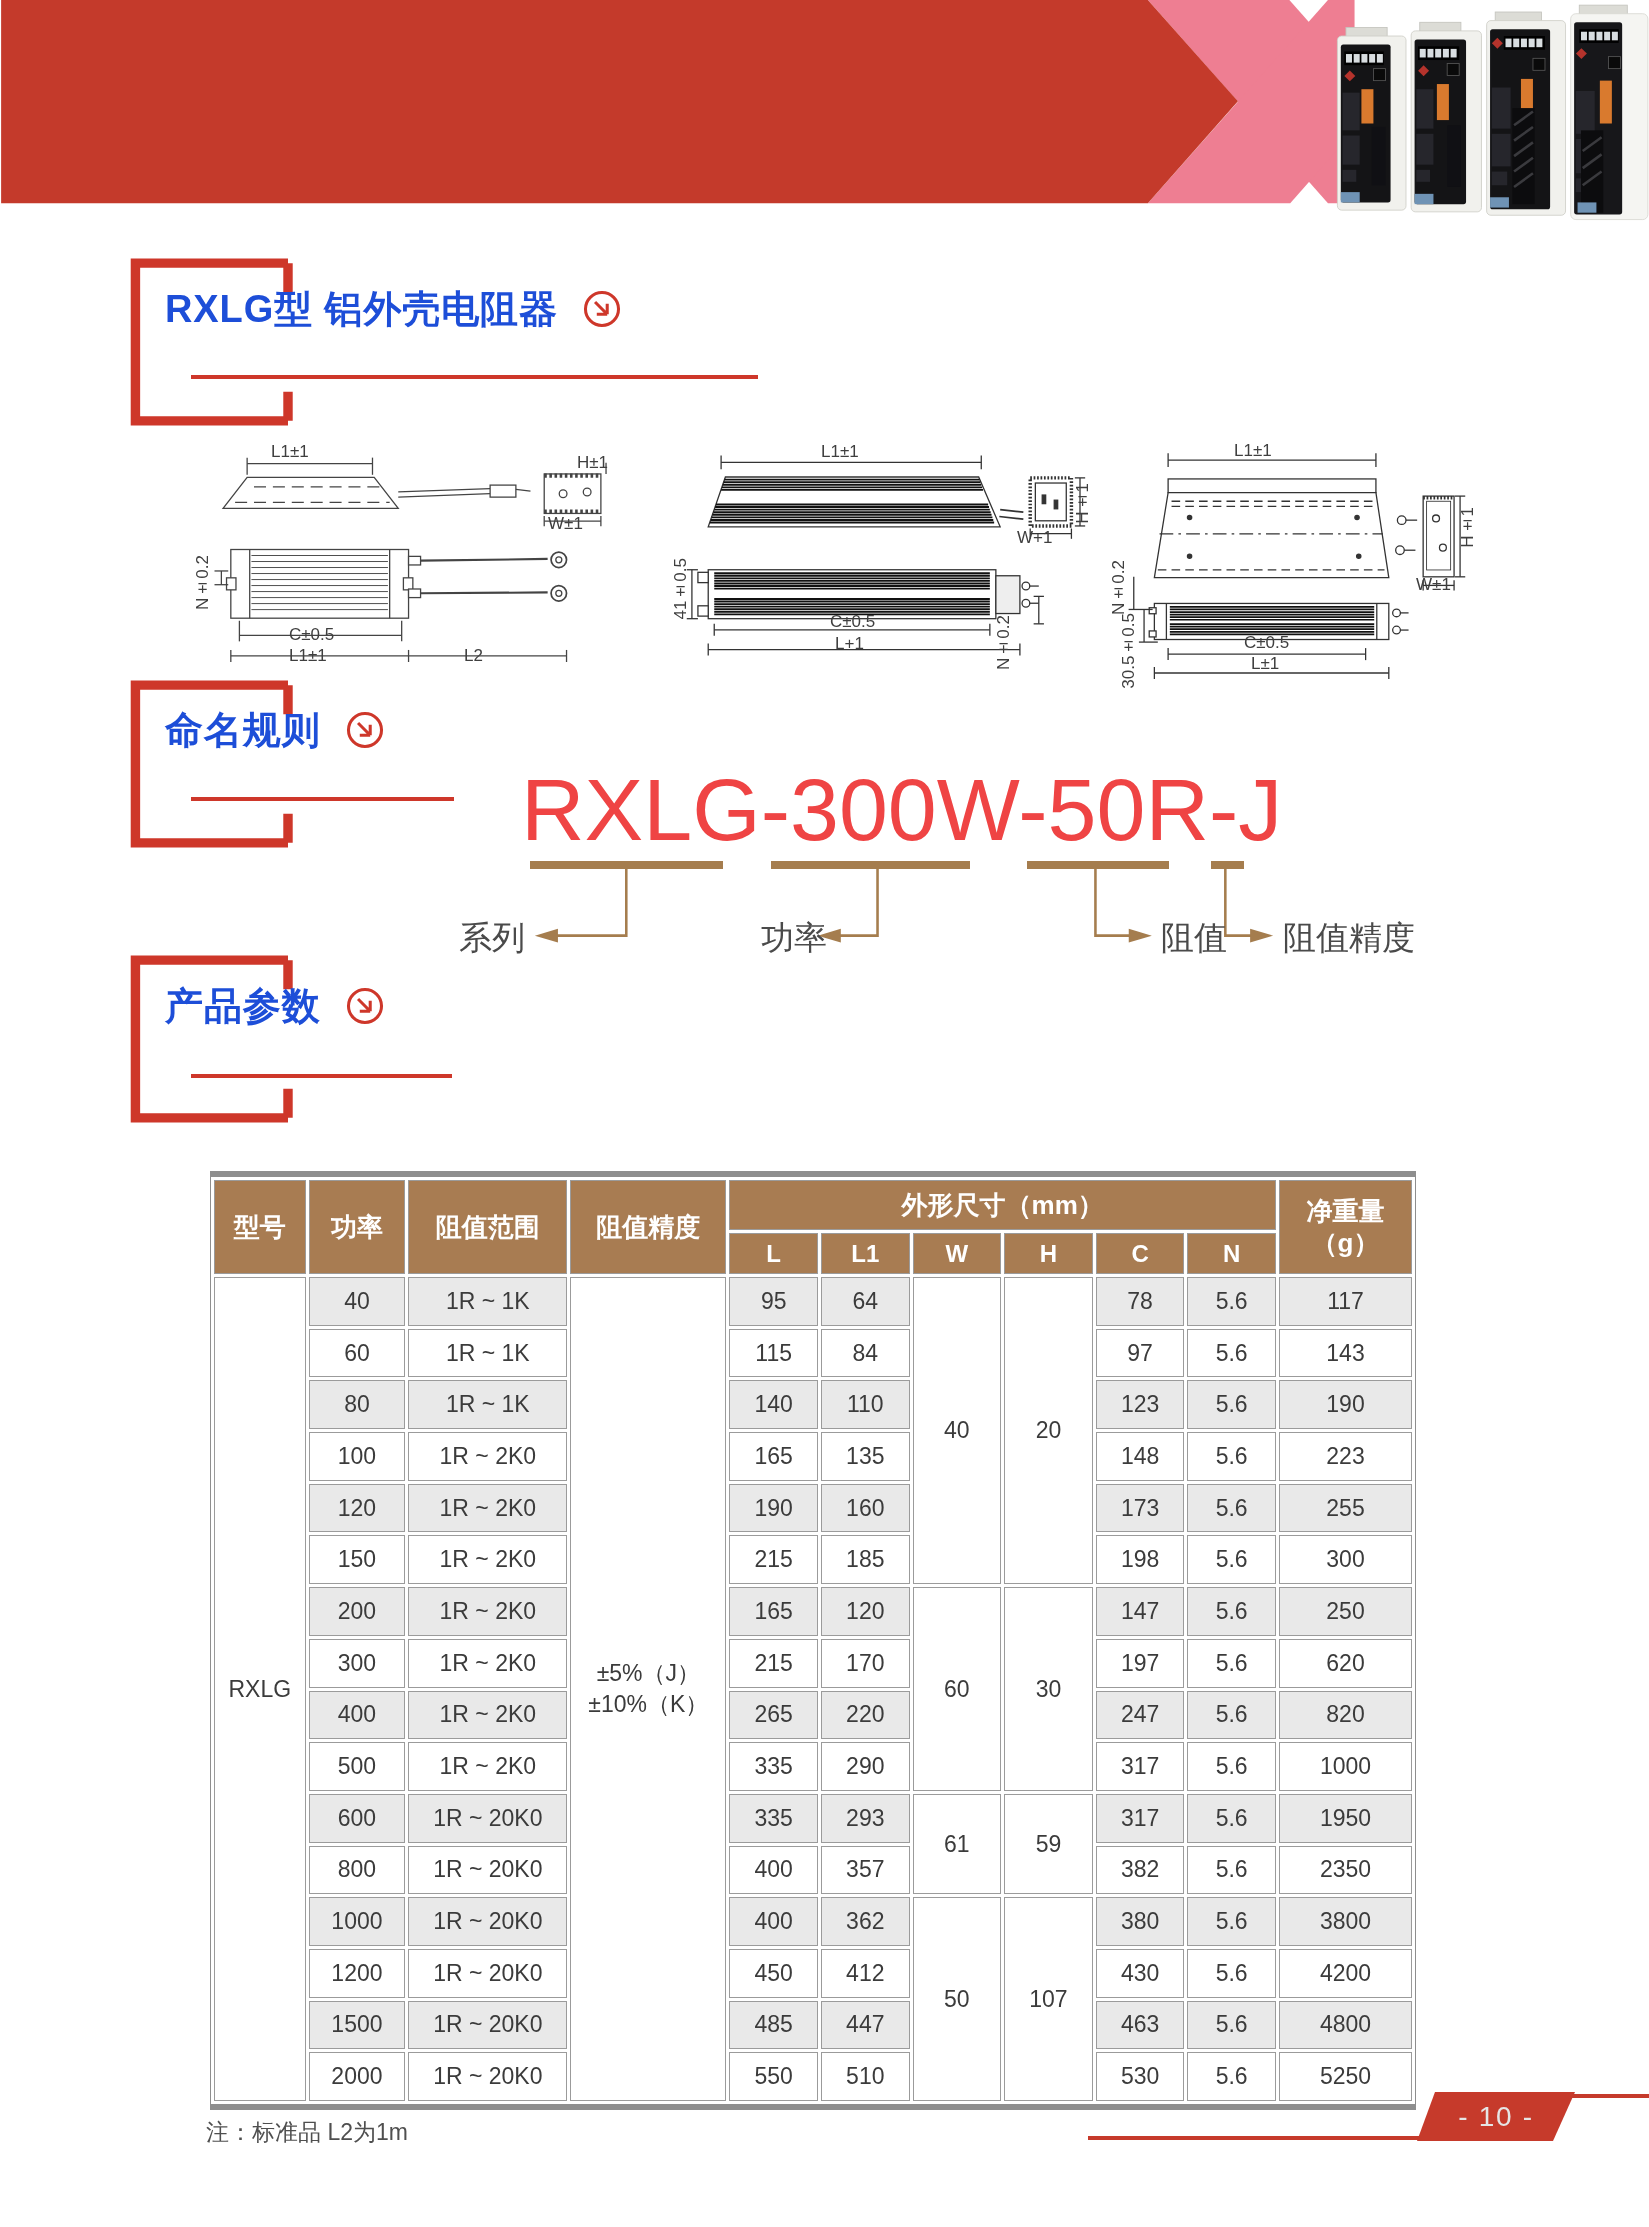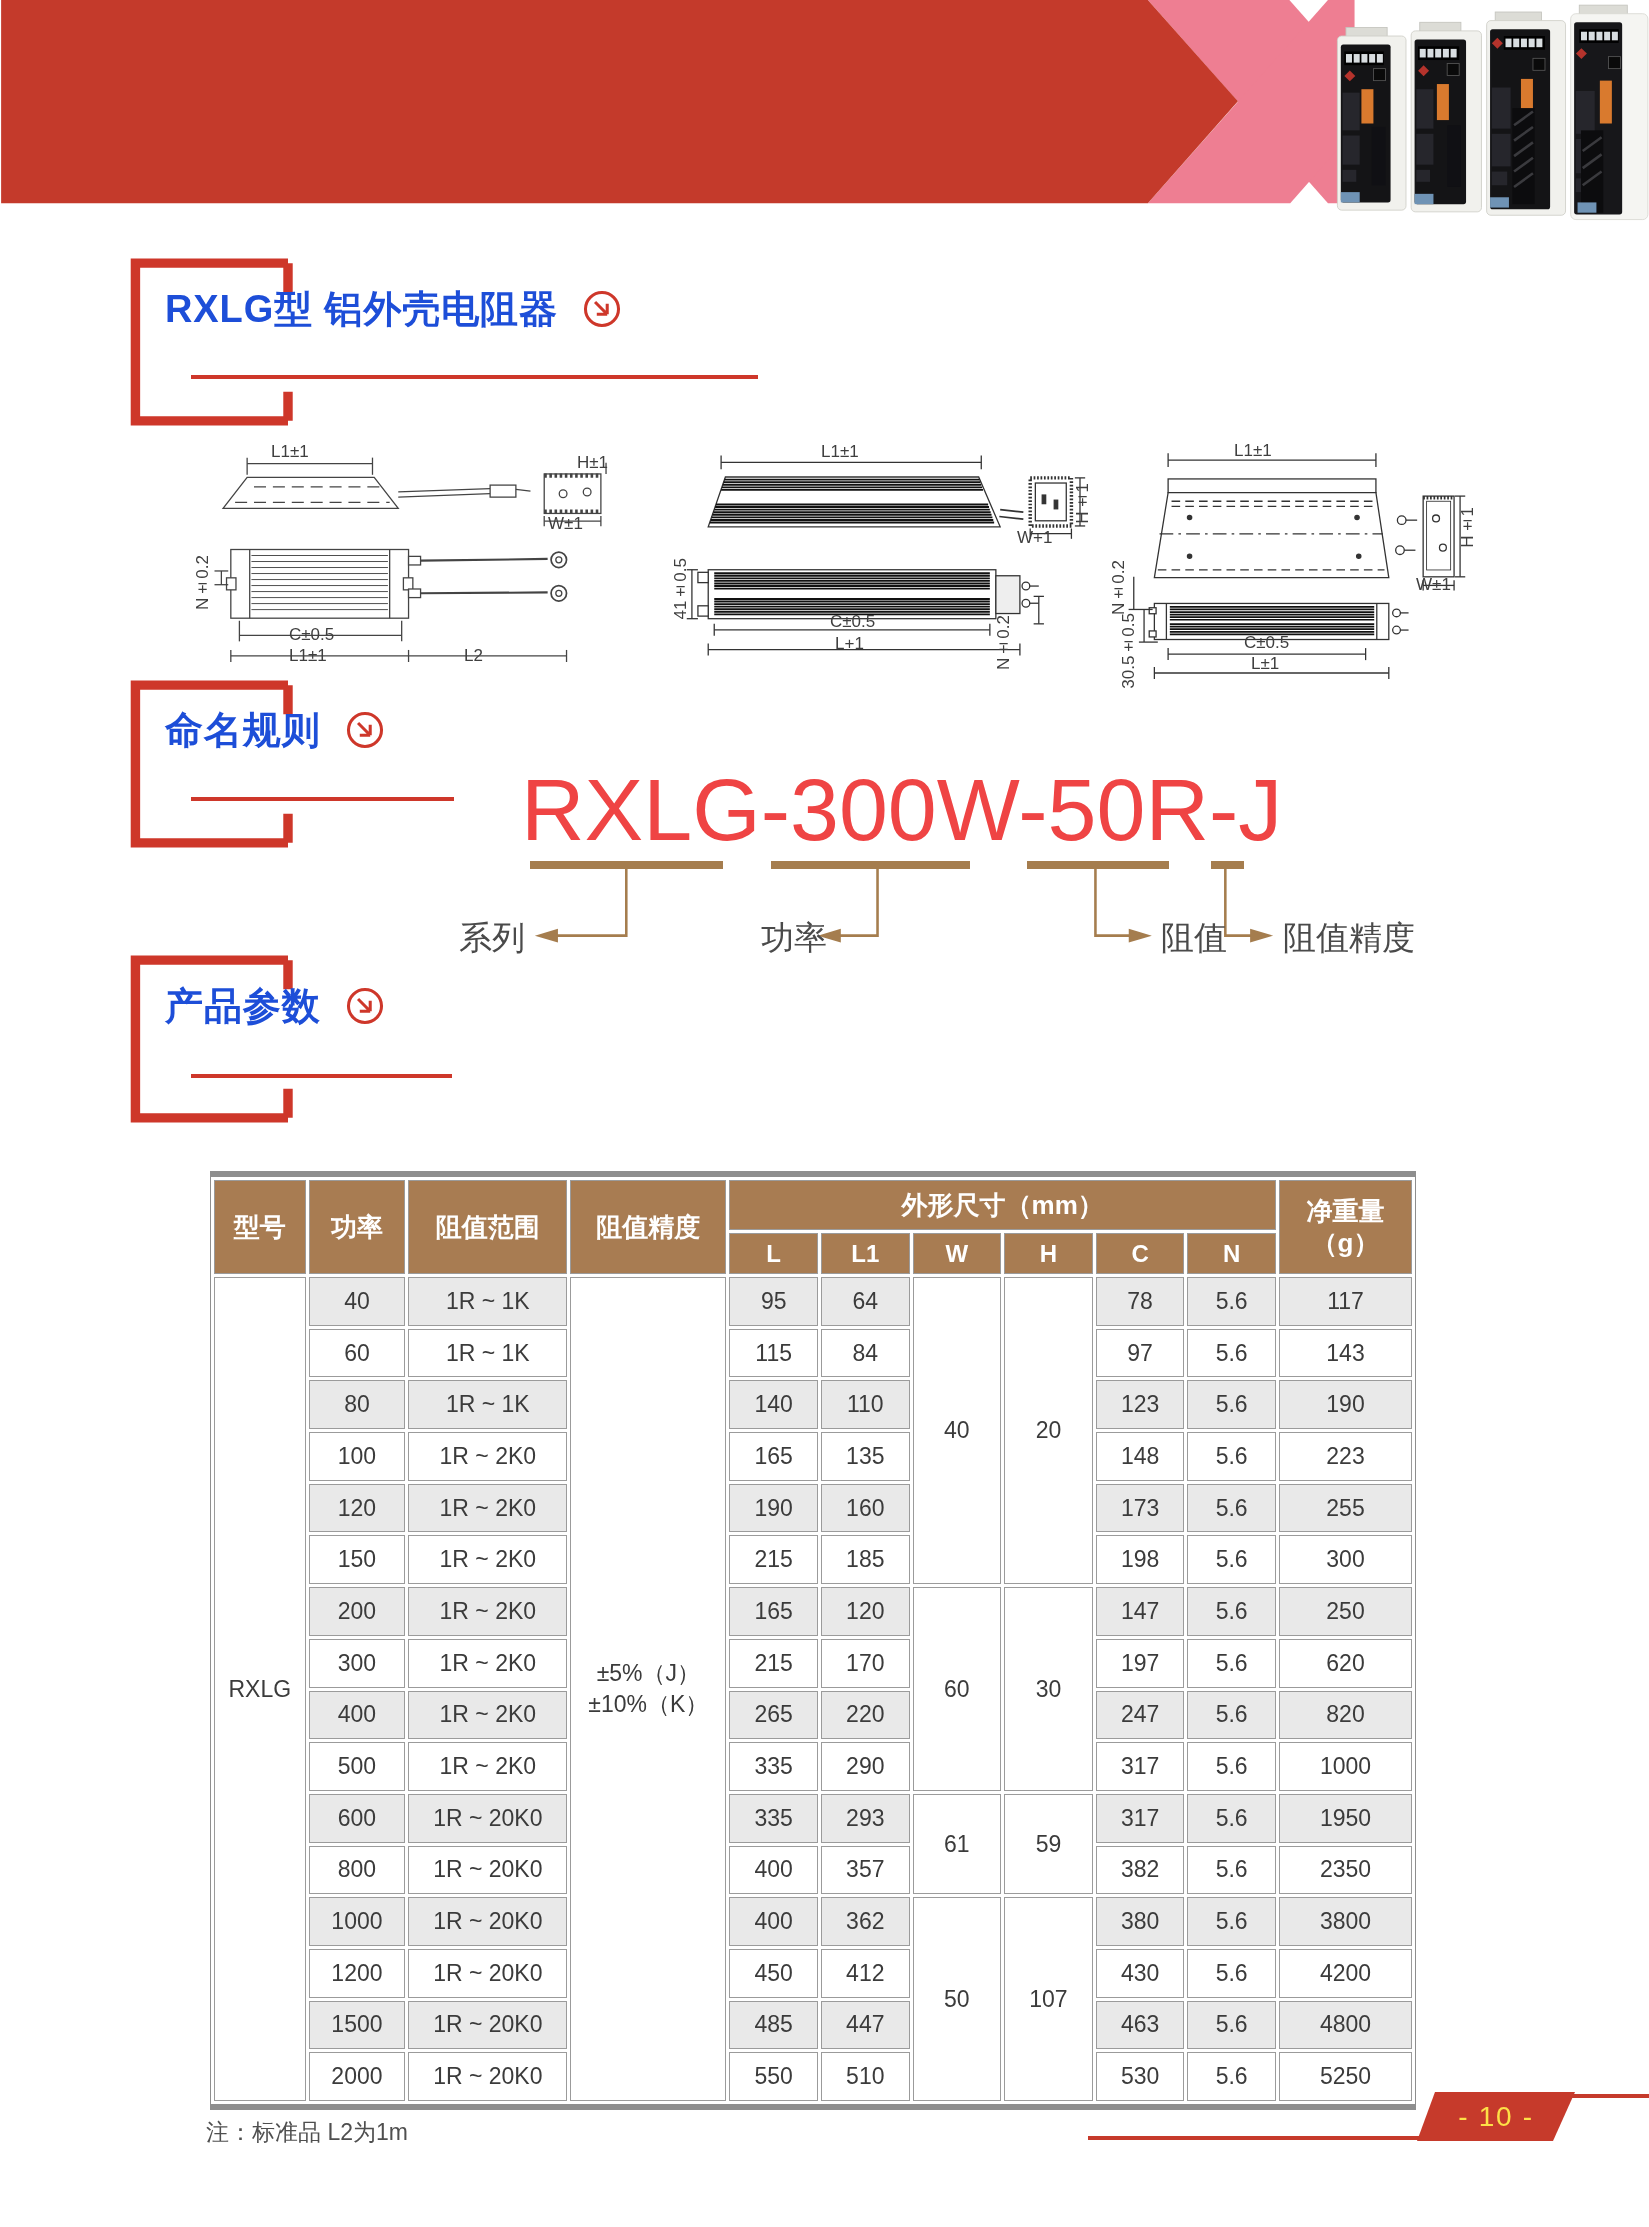--- a/index.html
+++ b/index.html
@@ -27,21 +27,21 @@
   table.params td{font-size:23px;color:#3b3b3b;background:#fff;}
   table.params td.shade{background:#e9e9e9;}
   tr.h1{height:50px;} tr.h2{height:41px;}
   .weight-th div{line-height:1.25;}
   .prec-cell div{line-height:1.35;}
   
   .foot-line{position:absolute;height:4.3px;background:#c63a2b;}
   .page-tab{position:absolute;left:1417px;top:2092px;width:158px;height:49px;background:#c63a2b;
             clip-path:polygon(18px 0,158px 0,136px 100%,0 100%);
             display:flex;align-items:center;justify-content:center;}
-  .page-tab span{color:#fde047;font-size:28px;letter-spacing:1.7px;}
+  .page-tab span{color:#e5e5e5;font-size:28px;letter-spacing:1.7px;}
   .note{position:absolute;left:206px;top:2117px;font-size:23px;color:#4f4f4f;}
 </style>
 </head>
 <body>
 
 <div id="page">
 
   <svg class="abs" style="left:0;top:0" width="1649" height="223" viewBox="0 0 1920 260">
     <rect x="0" y="0" width="1920" height="260" fill="#ffffff"></rect>
     <polygon points="1337,0 1502,0 1712,237 1547,237" fill="#ee7e92"></polygon>

